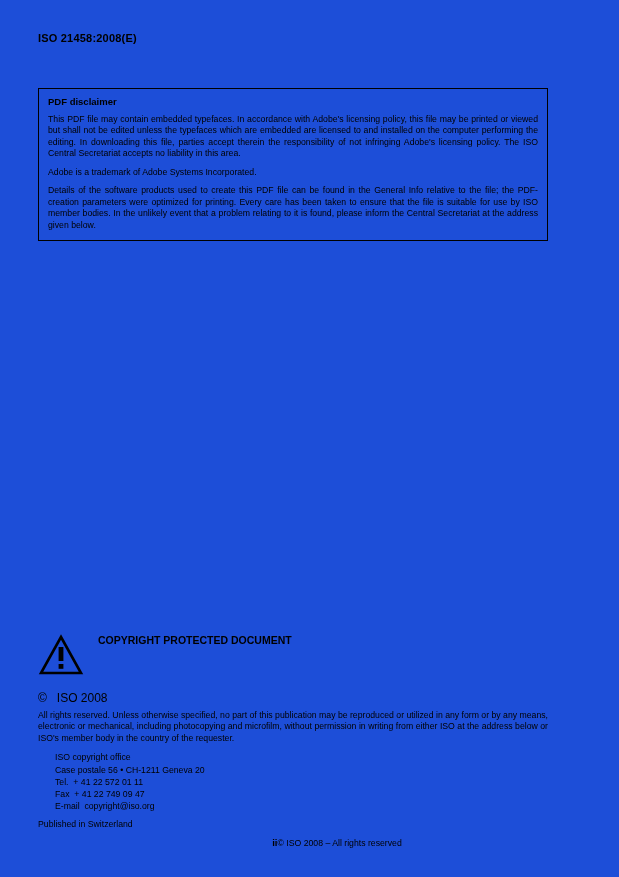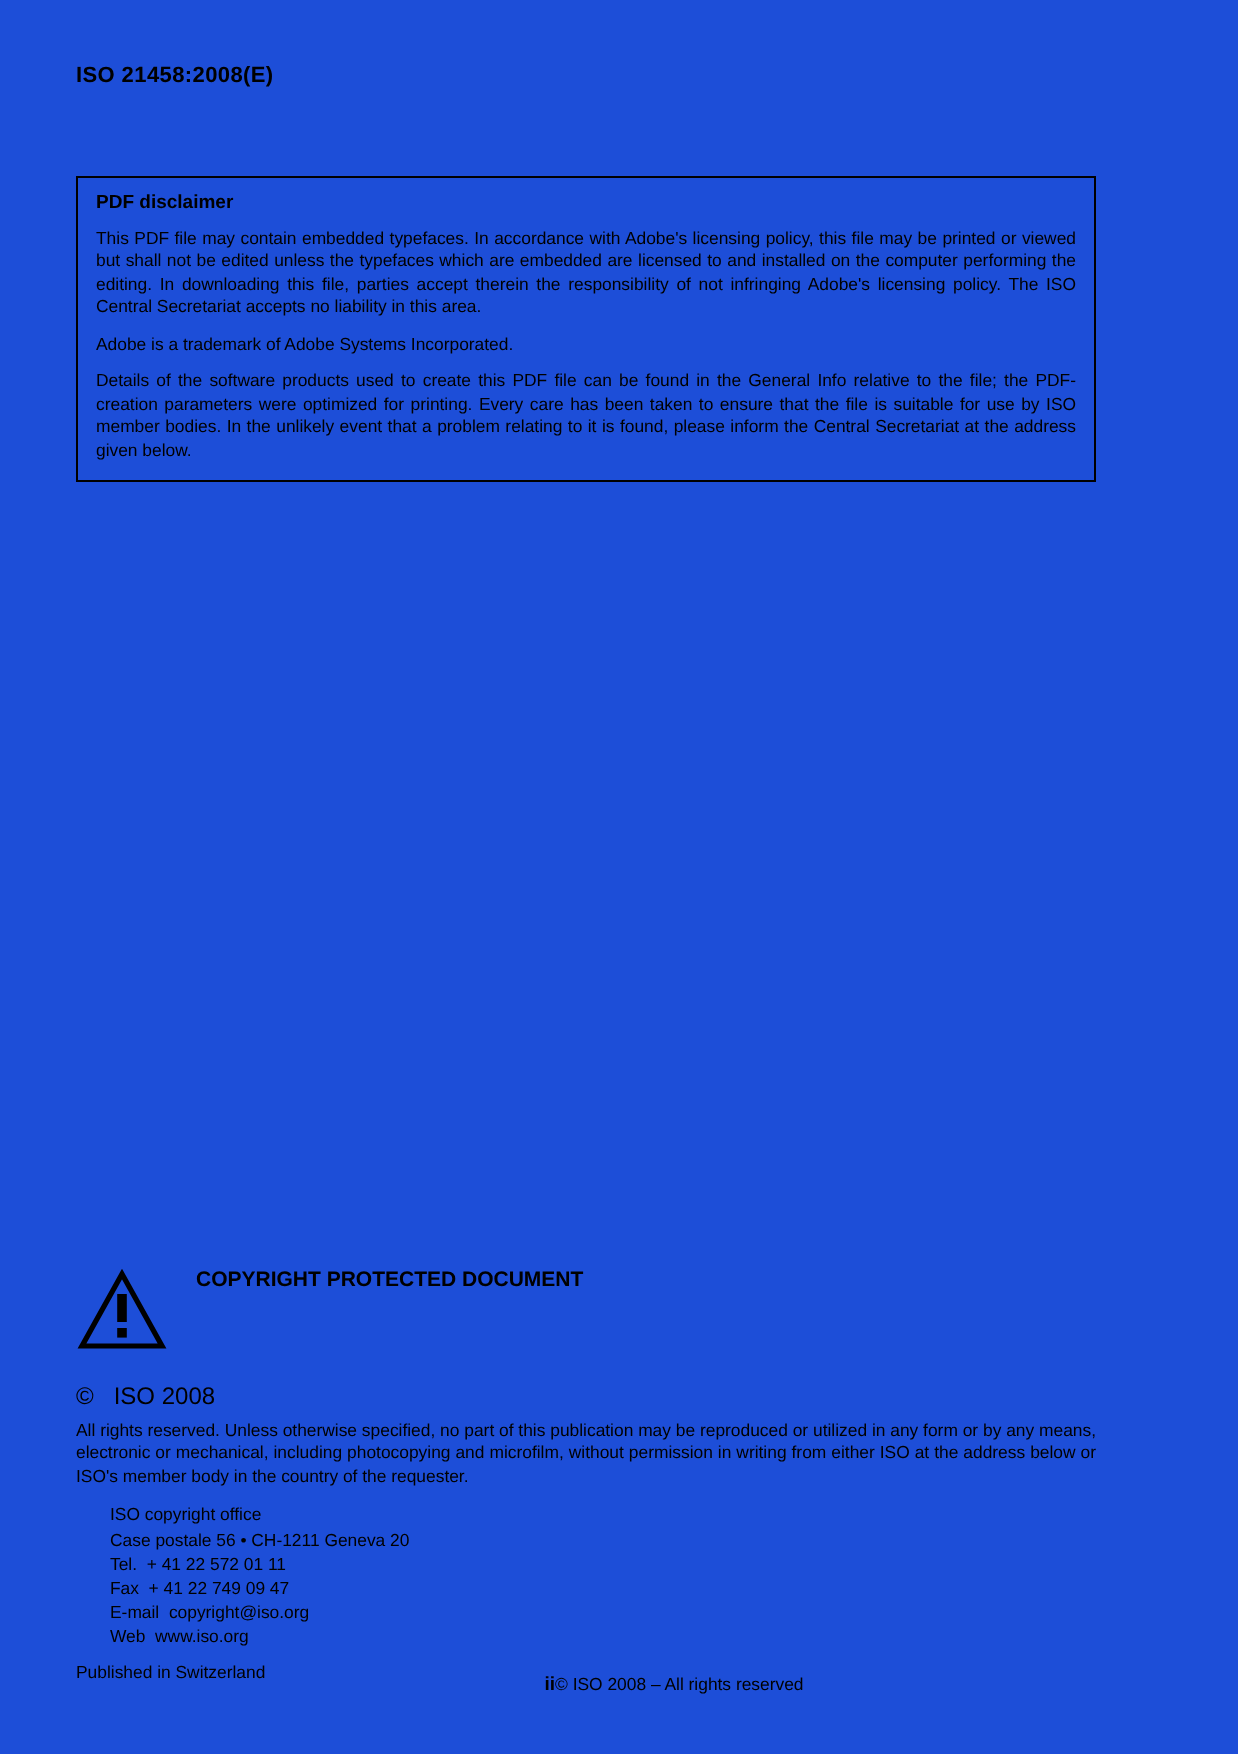--- a/index.html
+++ b/index.html
@@ -132,21 +132,20 @@
     <div class="iso-notice">©   ISO 2008</div>
 
     <div class="rights-text">All rights reserved. Unless otherwise specified, no part of this publication may be reproduced or utilized in any form or by any means, electronic or mechanical, including photocopying and microfilm, without permission in writing from either ISO at the address below or ISO's member body in the country of the requester.</div>
 
     <div class="address-block">
       <div class="address-line">ISO copyright office</div>
       <div class="address-line">Case postale 56 • CH-1211 Geneva 20</div>
       <div class="address-line">Tel.  + 41 22 572 01 11</div>
       <div class="address-line">Fax  + 41 22 749 09 47</div>
       <div class="address-line">E-mail  copyright@iso.org</div>
-      <div class="address-line">Web  www.iso.org</div>
     </div>
 
     <div class="published">Published in Switzerland</div>
 
   </div>
 
   <div class="footer">
     <div class="page-number">ii</div>
     <div class="footer-copyright">© ISO 2008 – All rights reserved</div>
   </div>

